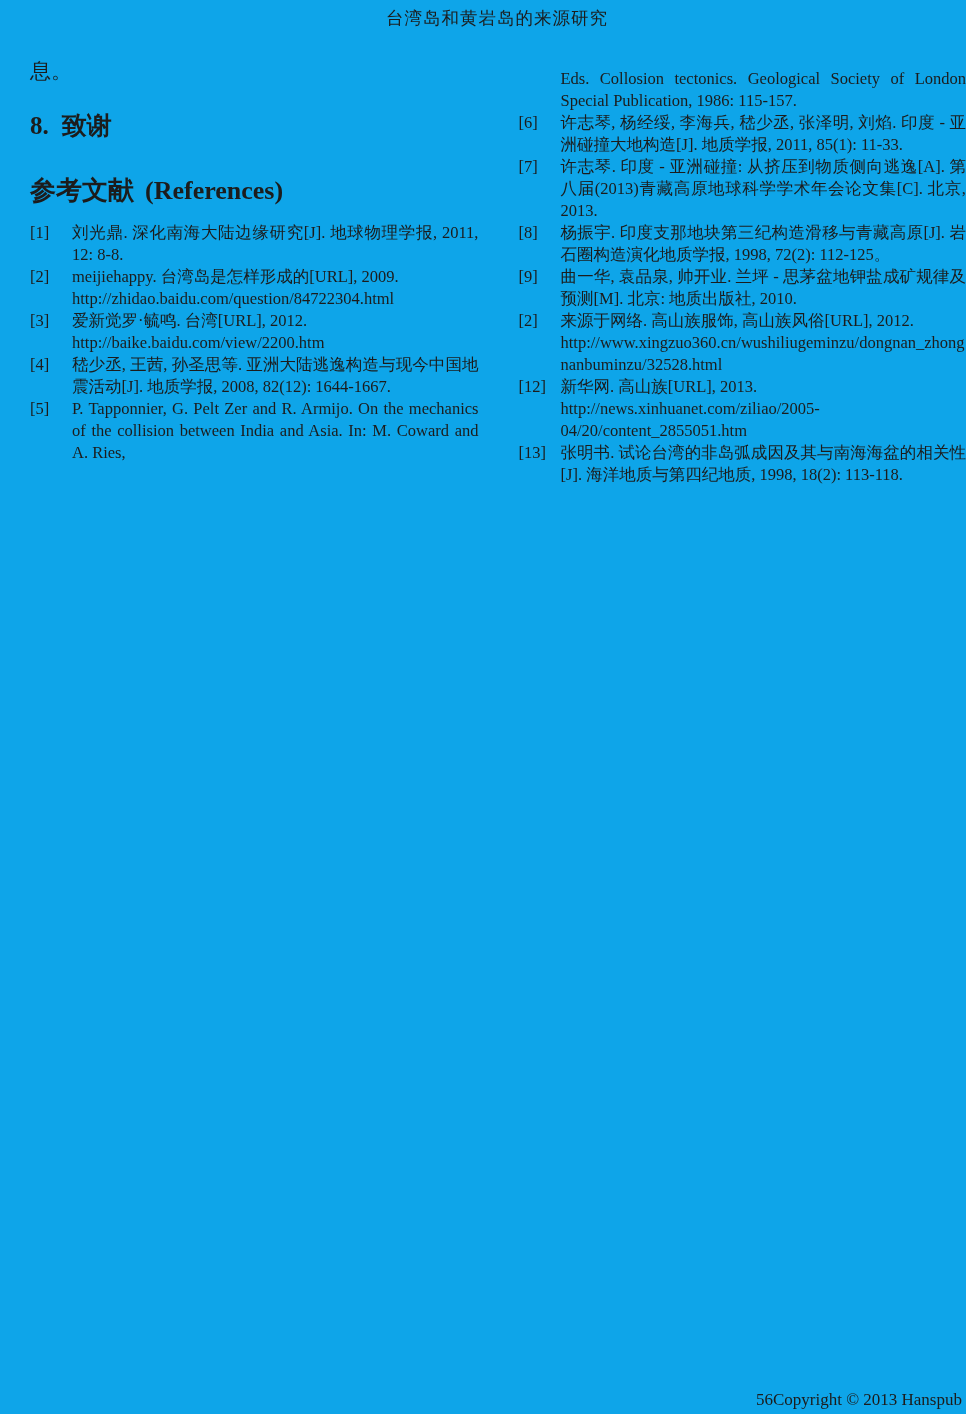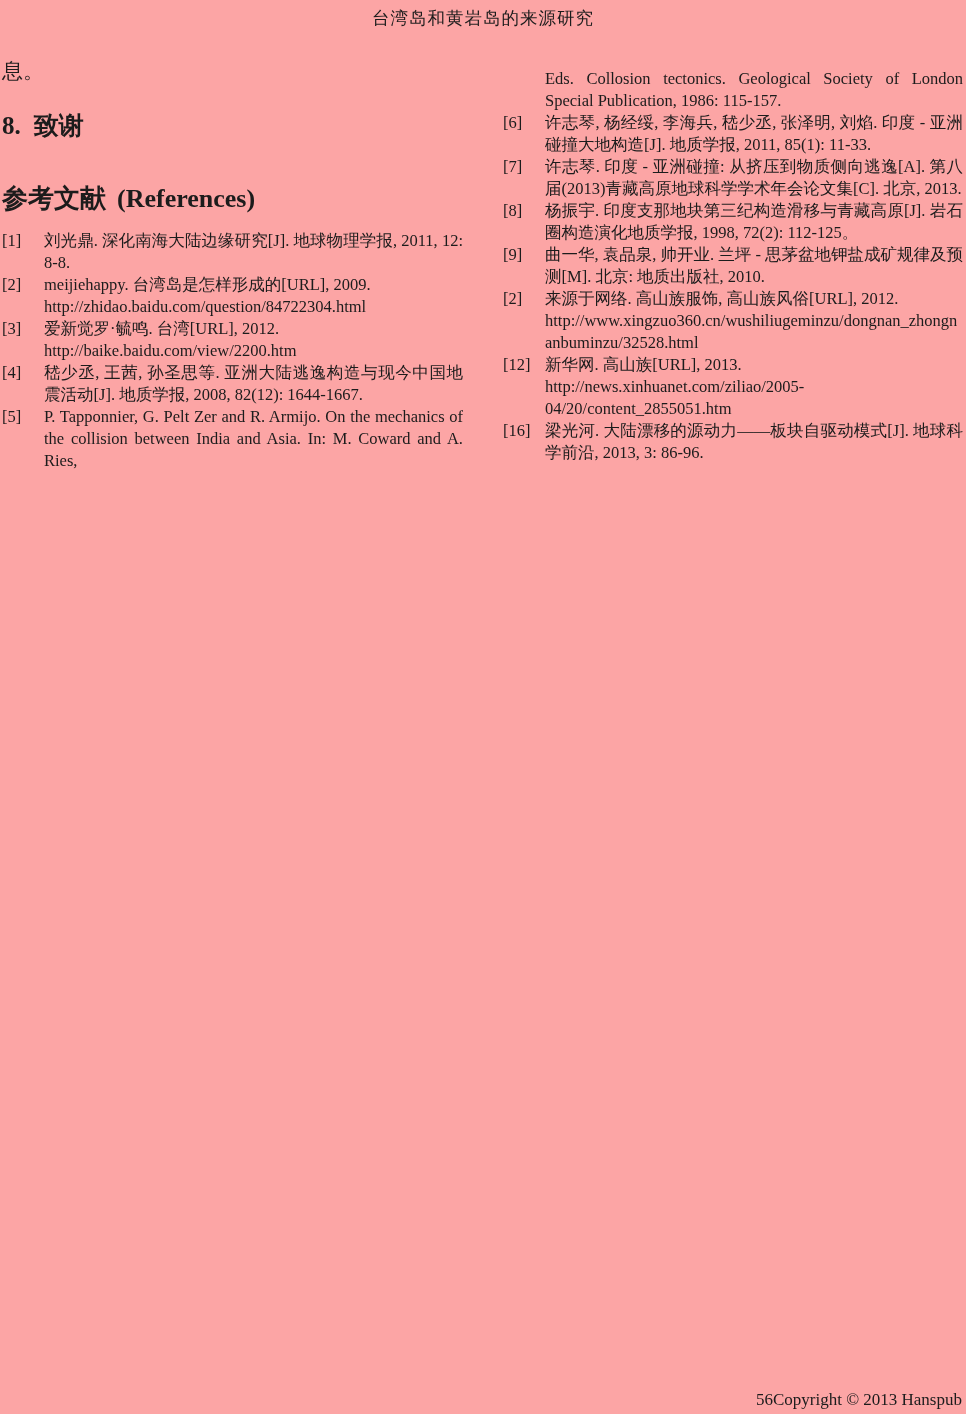--- a/index.html
+++ b/index.html
@@ -1,25 +1,26 @@
 <!DOCTYPE html>
 <html><head>
 <meta charset="utf-8">
 <style>
   html, body { margin: 0; padding: 0; background: #e8e8e8; }
   .page {
     position: relative;
     width: 966px;
     height: 1414px;
     margin: 0 auto;
-    background: #fca5a5;
+    background: #0ea5e9;
     color: #1c1c1c;
     font-family: "Liberation Serif", "DejaVu Serif", serif;
     overflow: hidden;
     box-sizing: border-box;
+    padding-left: 28px;
   }
   .header {
     padding-top: 6px;
     text-align: center;
     font-size: 17.5px;
     letter-spacing: 1px;
   }
   .content {
     display: flex;
     margin-top: 26px;
@@ -44,21 +45,21 @@
   }
   .ack-paragraph {
     margin-top: 16px;
     font-size: 21px;
     line-height: 30px;
     letter-spacing: 1.5px;
     text-align: justify;
     text-indent: 42px;
   }
   .refs-heading {
-    margin-top: 40px;
+    margin-top: 32px;
     font-size: 26px;
     line-height: 34px;
     font-weight: bold;
     display: flex;
     gap: 11px;
     align-items: baseline;
   }
   .ref-list { margin-top: 14px; }
   .ref-list.first { margin-top: 12px; }
   .ref-item {
@@ -168,22 +169,22 @@
           <span class="ref-num">[2]</span>
           <div class="ref-text">来源于网络. 高山族服饰, 高山族风俗[URL], 2012.
 http://www.xingzuo360.cn/wushiliugeminzu/dongnan_zhongnanbuminzu/32528.html</div>
         </div>
           <div class="ref-item">
           <span class="ref-num">[12]</span>
           <div class="ref-text">新华网. 高山族[URL], 2013.
 http://news.xinhuanet.com/ziliao/2005-04/20/content_2855051.htm</div>
         </div>
           <div class="ref-item">
-          <span class="ref-num">[16]</span>
-          <div class="ref-text">梁光河. 大陆漂移的源动力——板块自驱动模式[J]. 地球科学前沿, 2013, 3: 86-96.</div>
+          <span class="ref-num">[13]</span>
+          <div class="ref-text">张明书. 试论台湾的非岛弧成因及其与南海海盆的相关性[J]. 海洋地质与第四纪地质, 1998, 18(2): 113-118.</div>
         </div>
         </div>
     </div>
 
   </div>
 
   <div class="footer">
     <span>56</span>
     <span>Copyright © 2013 Hanspub</span>
   </div>

